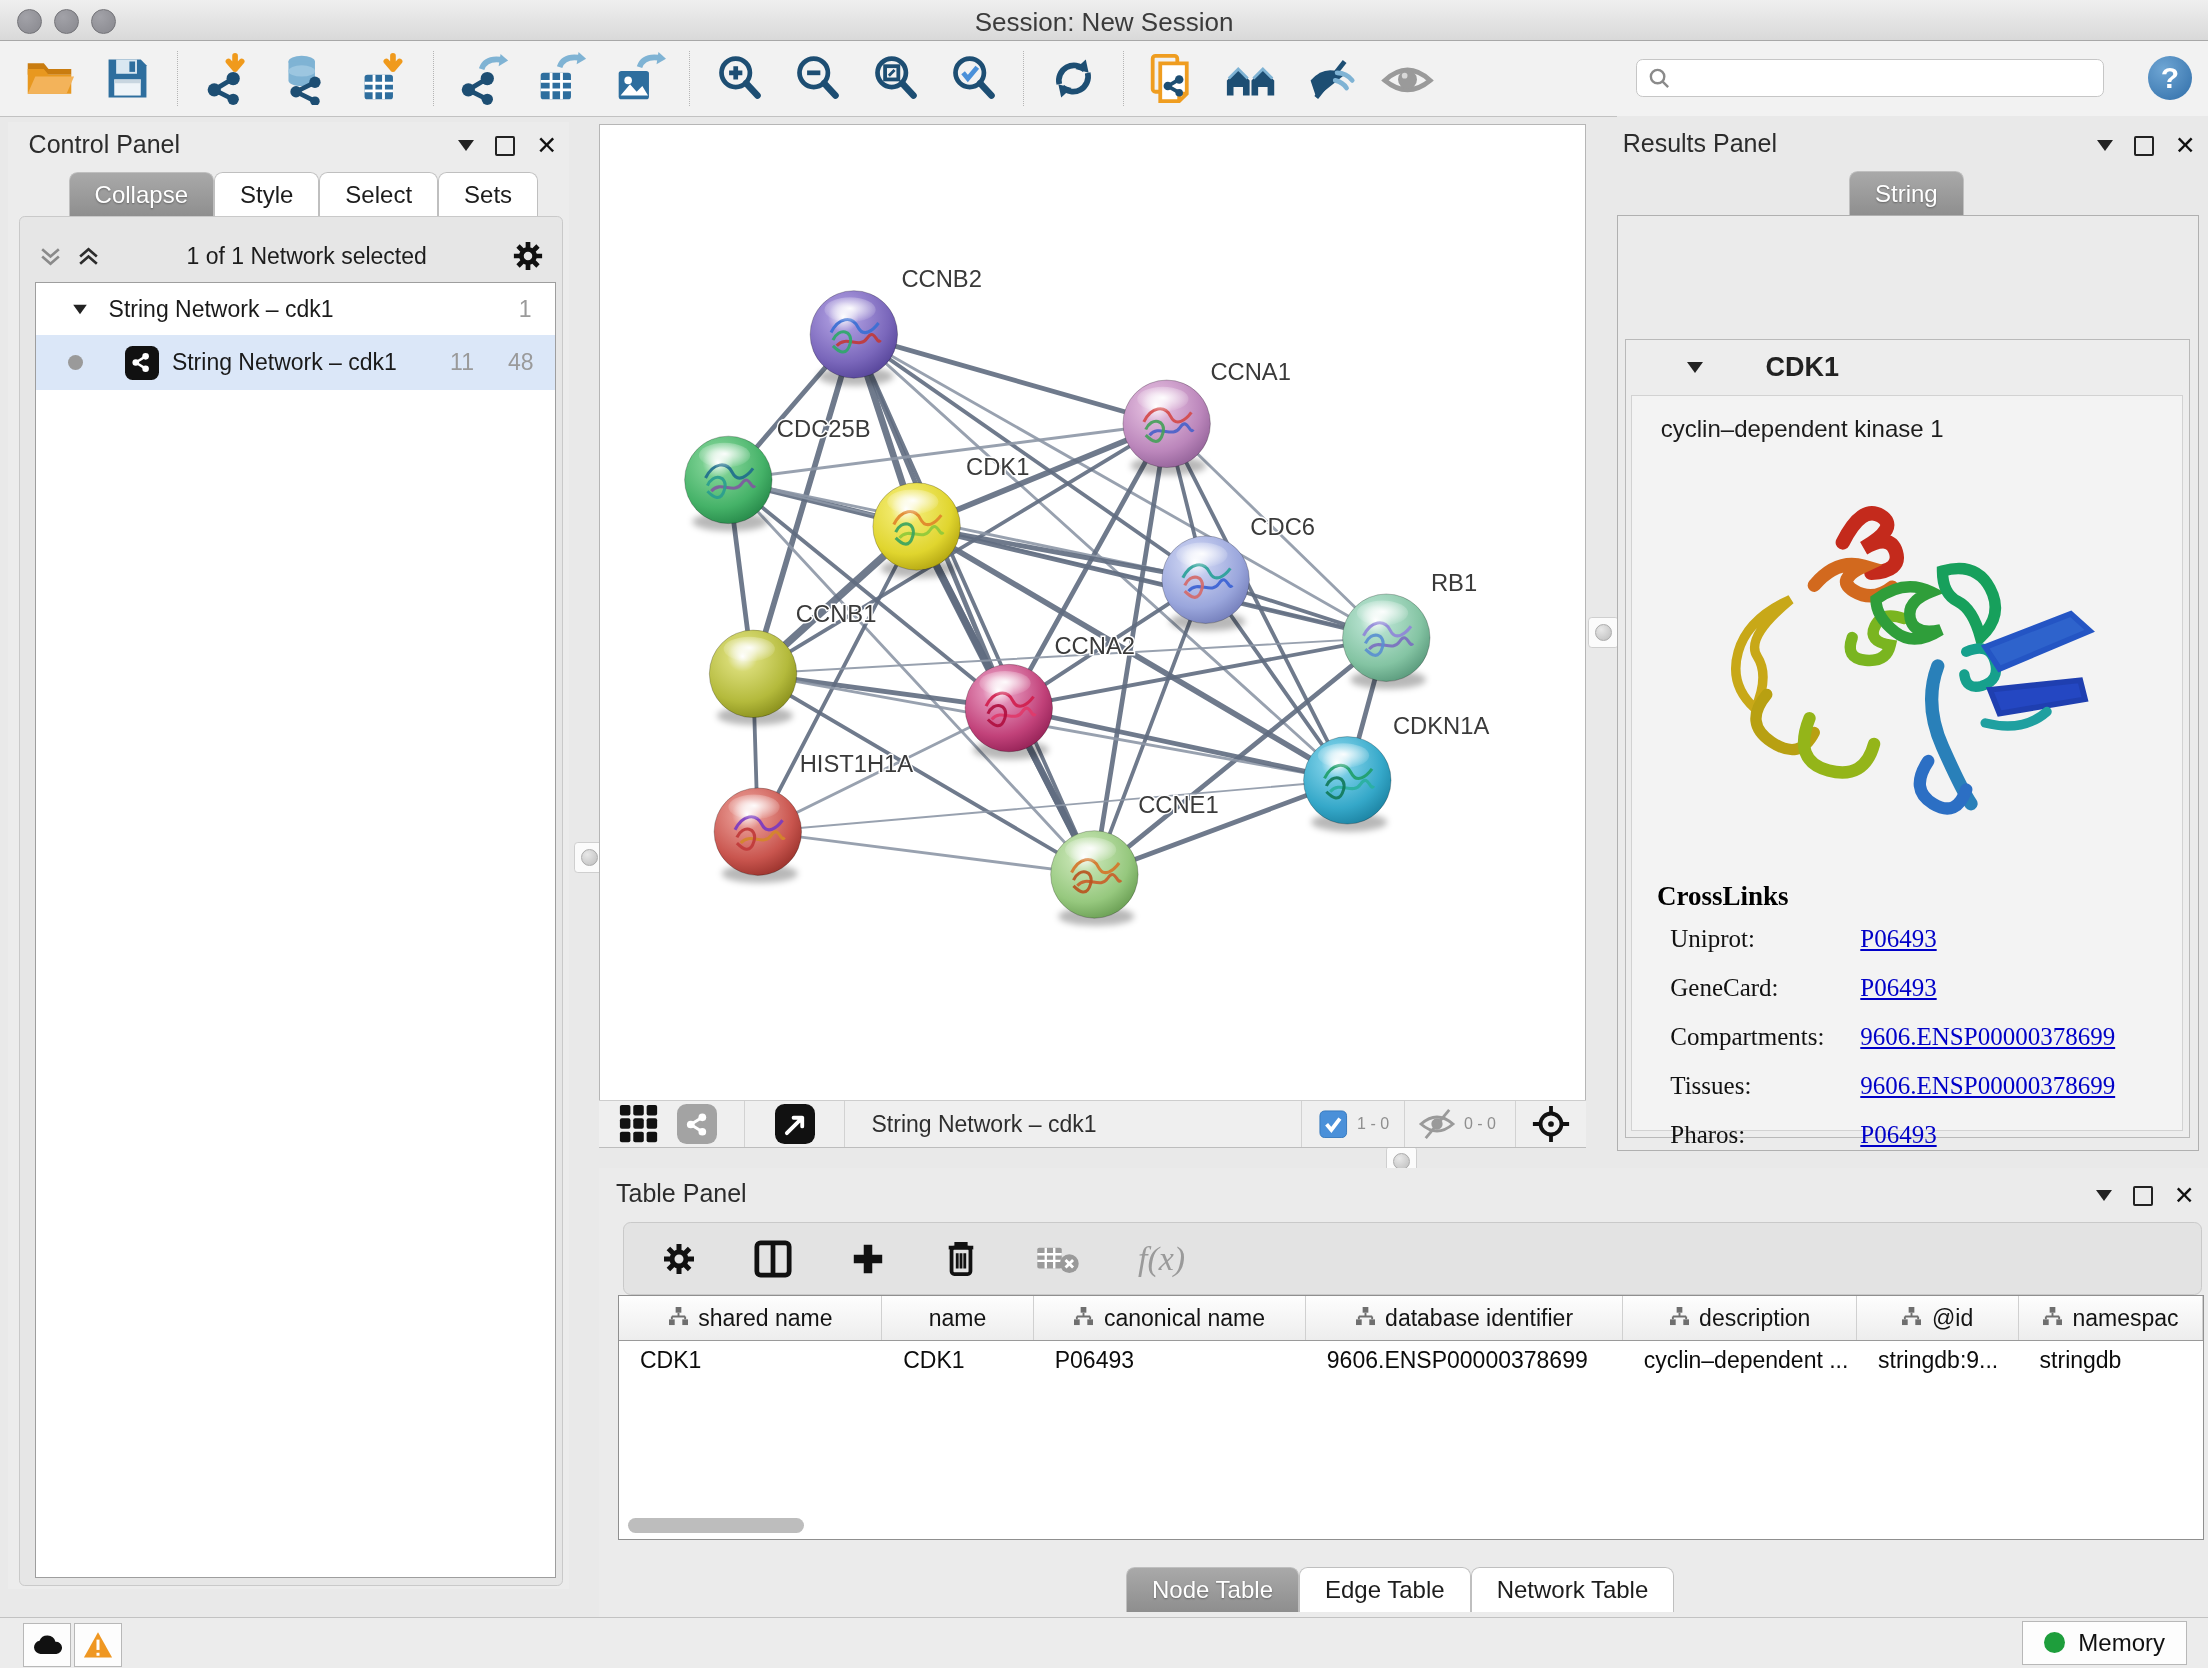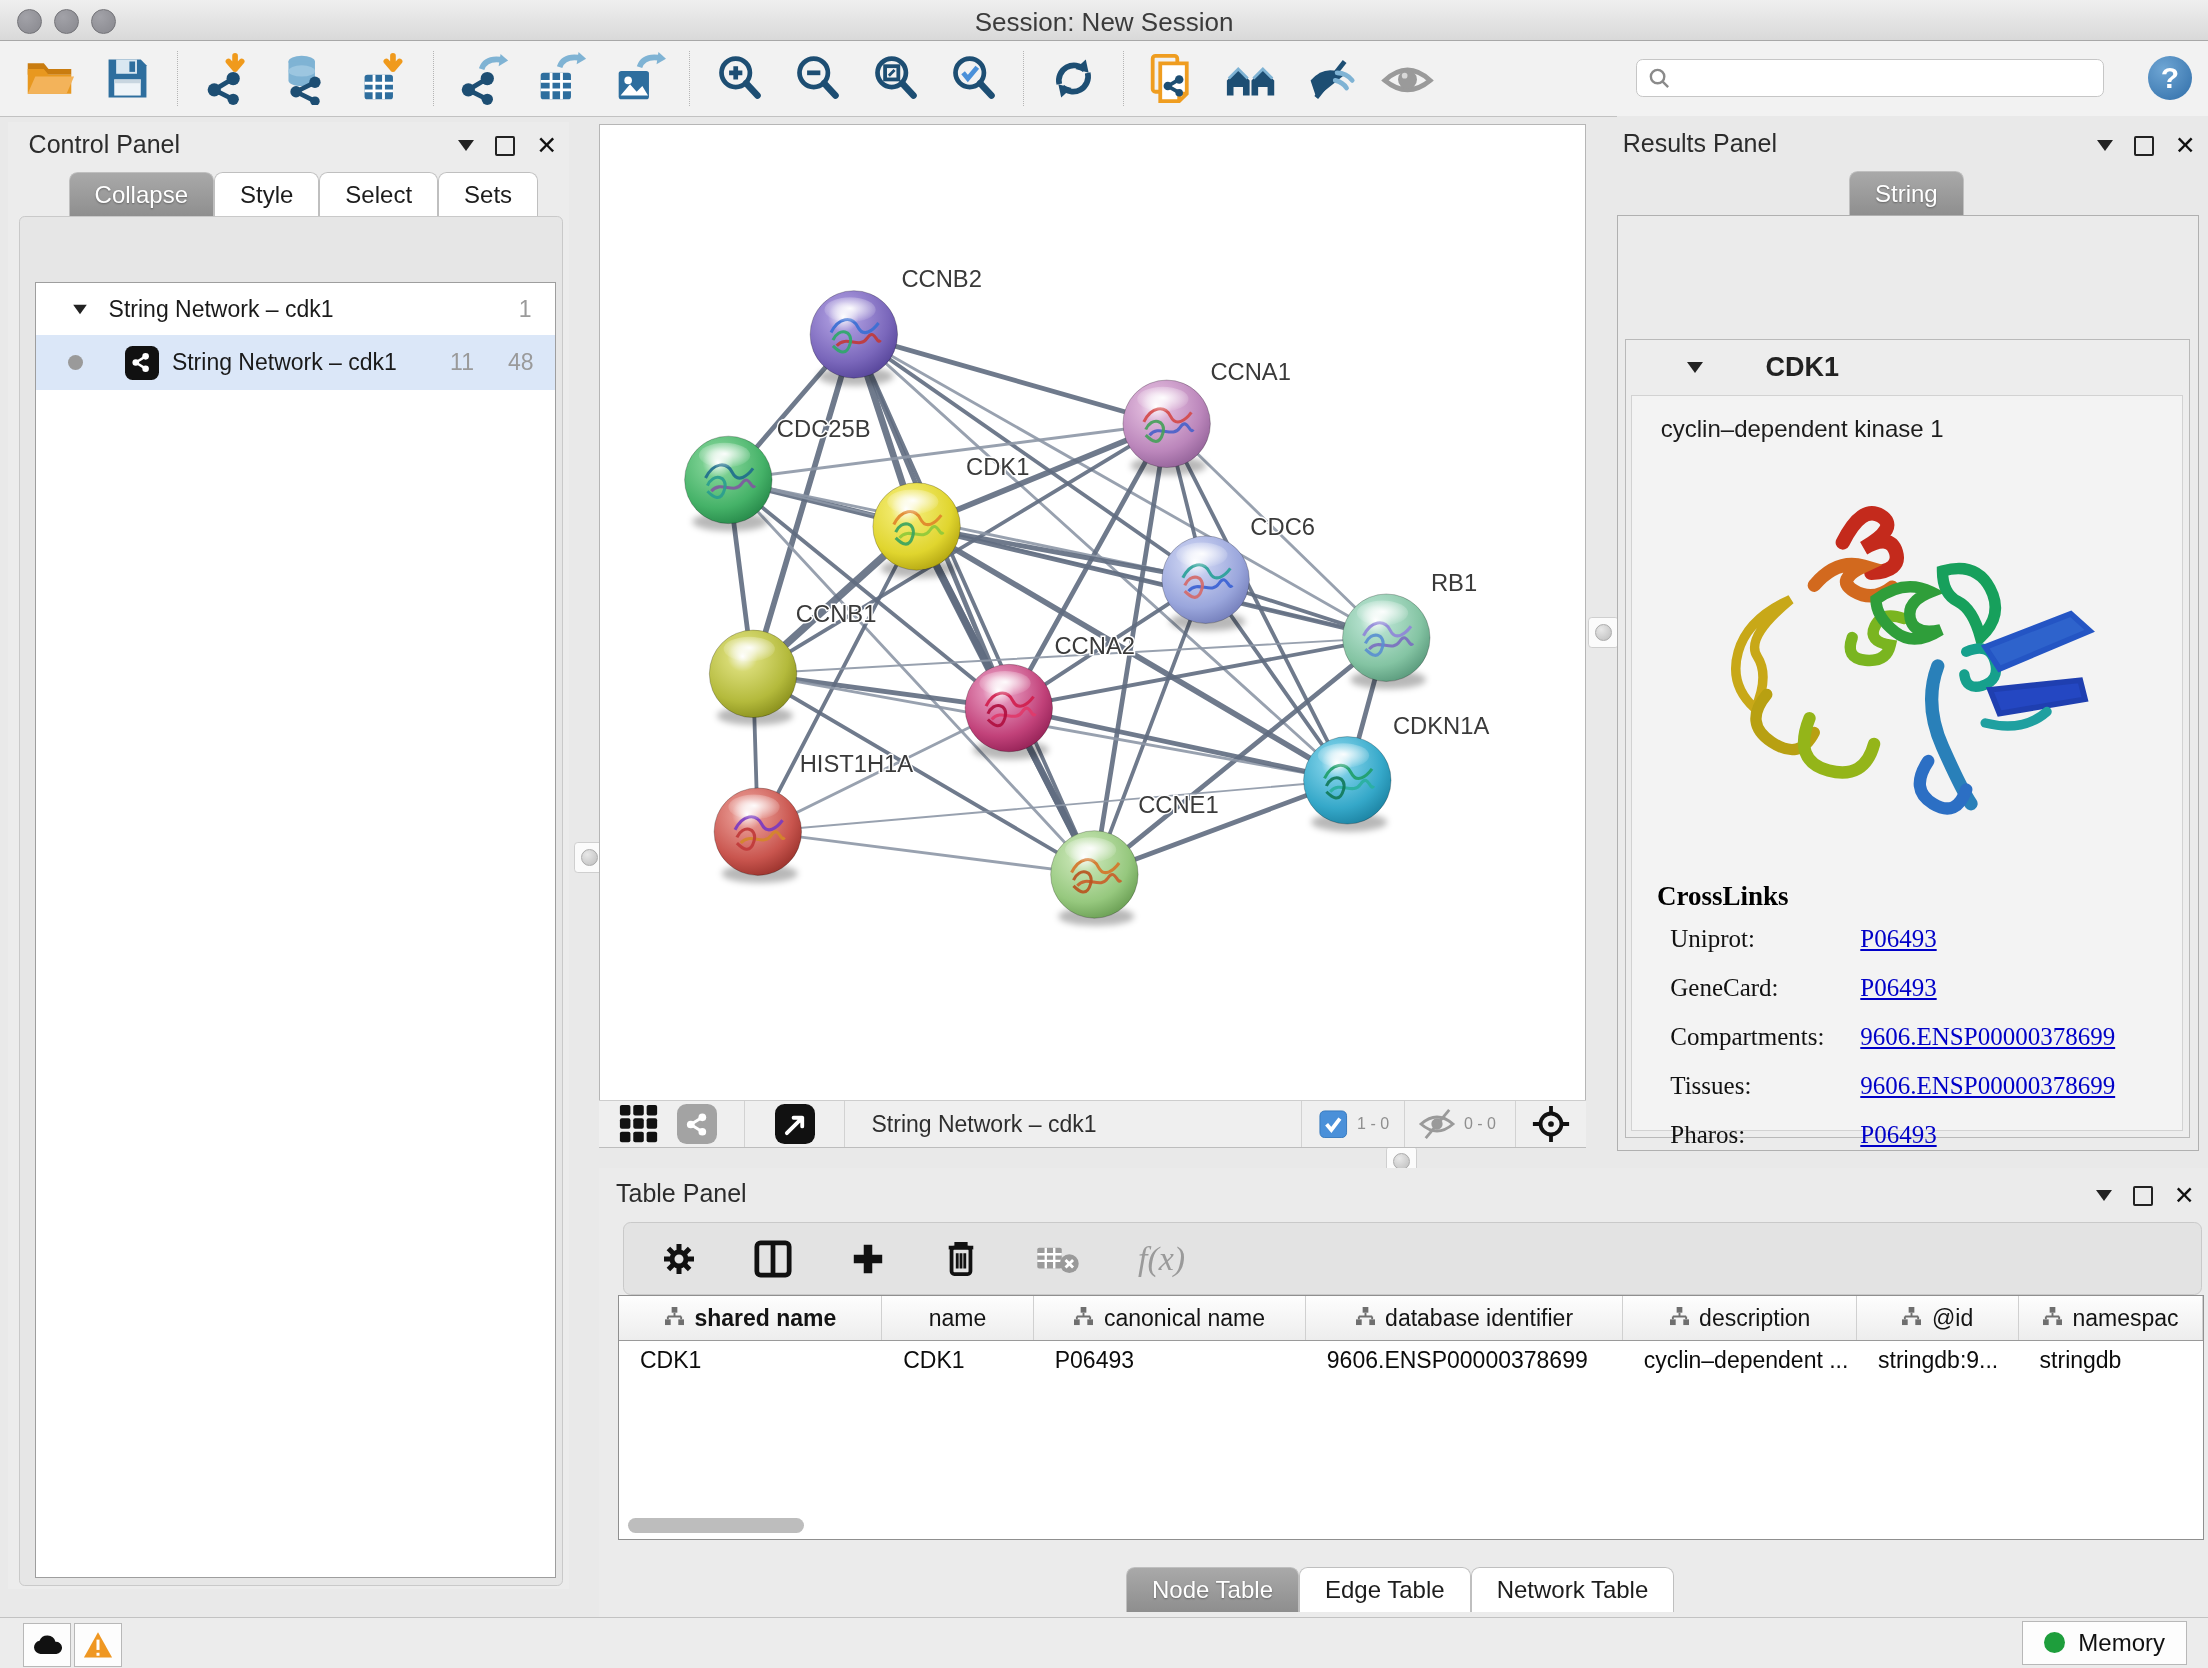--- a/index.html
+++ b/index.html
@@ -243,20 +243,35 @@
       <span class="sq"></span>
       <span class="xx">✕</span>
     </div>
     <div id="cp-tabs">
         <div class="tab active">Collapse</div>
         <div class="tab">Style</div>
         <div class="tab">Select</div>
         <div class="tab">Sets</div>
       </div>
     <div id="cp-pane"></div>
+    <div id="cp-bar">
+      <svg width="25" height="25" viewBox="0 0 24 24" style="margin-left:19px">
+          <path d="M4 5l8 7 8-7M4 12l8 7 8-7" stroke="#8a8a8a" stroke-width="2.5" fill="none"></path>
+        </svg>
+      <svg width="25" height="25" viewBox="0 0 24 24" style="margin-left:13.3px">
+          <path d="M4 19l8-7 8 7M4 12l8-7 8 7" stroke="#2c2c2c" stroke-width="2.5" fill="none"></path>
+        </svg>
+      <span id="cp-status">1 of 1 Network selected</span>
+      <svg width="32" height="32" viewBox="0 0 34 34" style="margin-right:17px">
+          <circle cx="17" cy="17" r="7" fill="none" stroke="#111" stroke-width="5"></circle>
+          <g stroke="#111" stroke-width="5">
+            <path d="M17 2v7M17 25v7M2 17h7M25 17h7M6.4 6.4l5 5M22.6 22.6l5 5M27.6 6.4l-5 5M11.4 22.6l-5 5"></path>
+          </g>
+        </svg>
+    </div>
     <div id="net-list">
       <div class="net-row">
         <span class="tri-down" style="margin-left:36px;transform:scale(.85)"></span>
         <span style="margin-left:21px">String Network – cdk1</span>
         <span class="row-count" style="margin-left:auto;margin-right:23px">1</span>
       </div>
       <div class="net-row selected">
         <span style="width:15px;height:15px;border-radius:50%;background:#9a9a9a;margin-left:32px"></span>
         <span class="share-badge" style="margin-left:42px">
           <svg width="23" height="23" viewBox="0 0 56 56">
@@ -656,21 +671,21 @@
       <svg width="44" height="32" viewBox="0 0 46 34">
           <rect x="1" y="5" width="26" height="22" rx="2" fill="#9a9a9a"></rect>
           <path d="M1 12h26M1 19h26M10 5v22M19 5v22" stroke="#fff" stroke-width="2.5"></path>
           <circle cx="35" cy="22" r="10" fill="#9a9a9a"></circle>
           <path d="M31 18l8 8M39 18l-8 8" stroke="#fff" stroke-width="3"></path>
         </svg>
       <span style="font-family:'Liberation Serif','DejaVu Serif',serif;font-style:italic;font-size:34px;color:#9a9a9a">f(x)</span>
     </div>
     <div id="tp-table">
       <div id="tp-header">
-          <div class="th" style="width: 264px; font-weight: bold;">
+          <div class="th" style="width: 264px;">
             <span><svg width="21" height="19" viewBox="0 0 20 20">
                 <rect x="7" y="0" width="6" height="6" fill="#6f6f6f"></rect>
                 <path d="M10 6v4M3 10h14M3 10v3M17 10v3" stroke="#6f6f6f" stroke-width="2" fill="none"></path>
                 <rect x="0" y="13" width="6" height="6" fill="#6f6f6f"></rect>
                 <rect x="14" y="13" width="6" height="6" fill="#6f6f6f"></rect>
               </svg></span>
             <span>shared name</span>
           </div>
           <div class="th" style="width: 152px;">
             <span>name</span>

